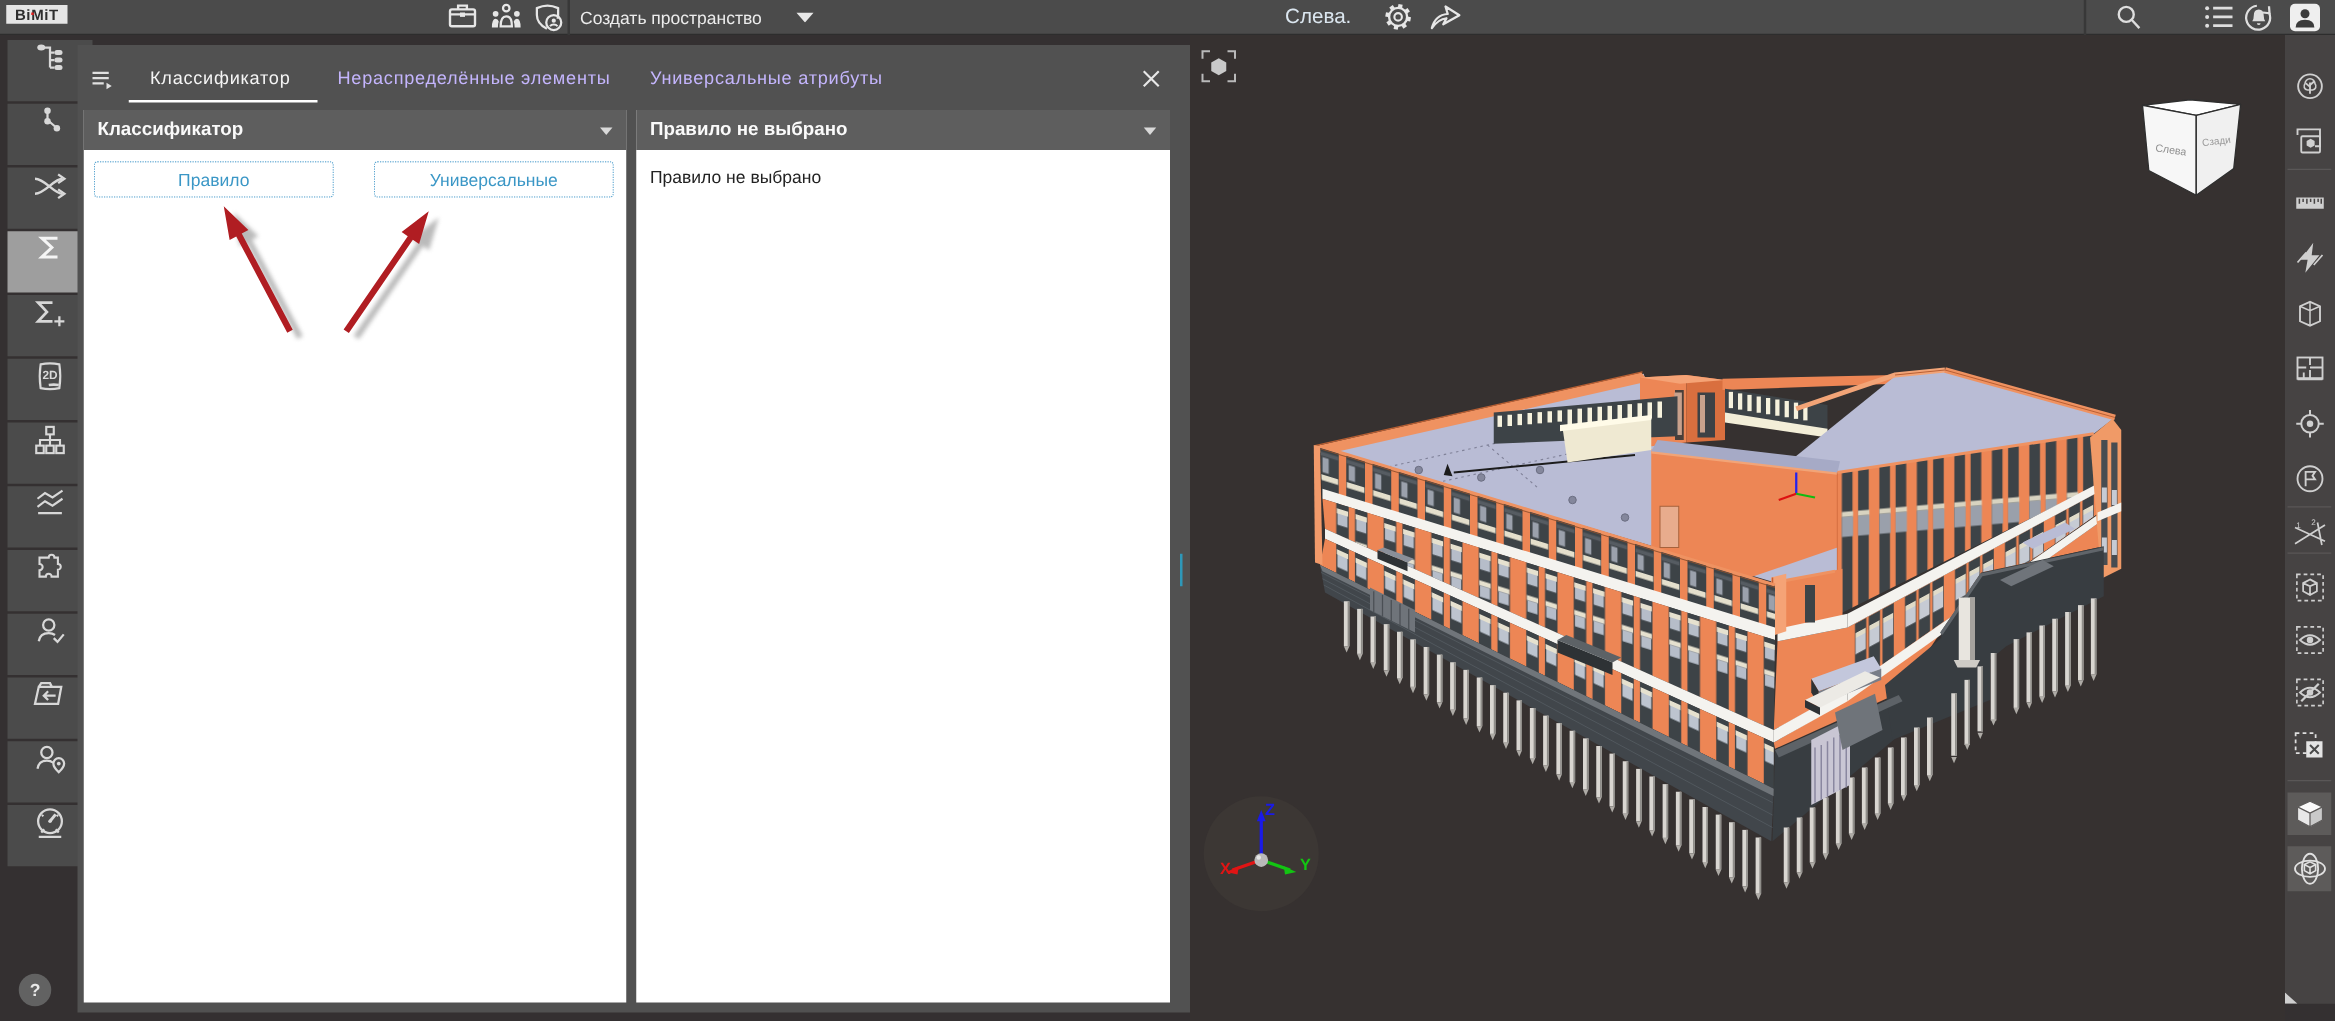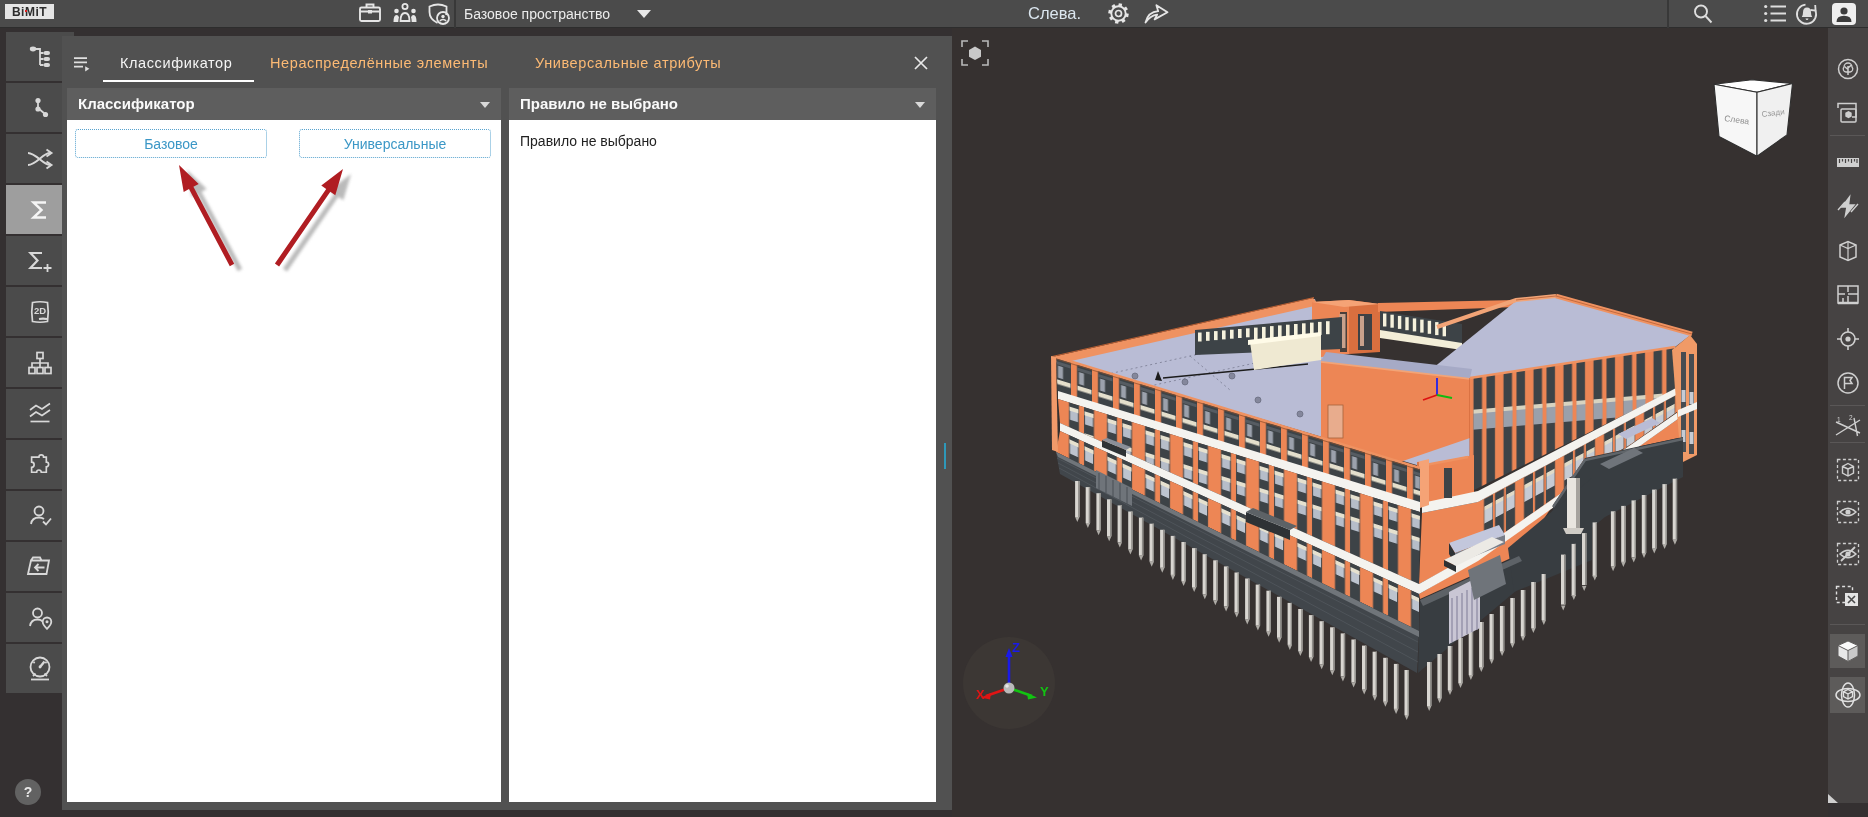--- a/index.html
+++ b/index.html
@@ -6,26 +6,26 @@
   html,body { width:1868px; height:817px; overflow:hidden; background:#343031; font-family:"Liberation Sans", sans-serif; }
   .abs { position:absolute; }
   
   #topbar { position:absolute; left:0; top:0; width:1868px; height:28px; background:#4b4b4b; border-bottom:1px solid #2d2d2d; }
   #logo { position:absolute; left:5px; top:4px; width:49px; height:15px; background:#e5e5e5; display:flex; align-items:center; justify-content:center; }
   #logo span { font-weight:bold; font-size:12px; color:#2e2e2e; letter-spacing:0.5px; }
   .tb-div { position:absolute; top:0; width:2px; height:28px; background:#383838; }
   #bs-text { position:absolute; left:464px; top:6px; font-size:14px; color:#ececec; }
   #school { position:absolute; left:1028px; top:4px; font-size:16.5px; color:#dbe6ef; }
   
-  .ltile { position:absolute; left:6px; width:68px; height:49px; background:#4b4b4b; display:flex; align-items:center; justify-content:center; }
+  .ltile { position:absolute; left:6px; width:68px; height:49px; background:#4b4b4b; display:flex; align-items:flex-start; justify-content:center; }
   .ltile.sel { background:#9e9e9e; }
   #help { position:absolute; left:15px; top:779px; width:26px; height:26px; border-radius:50%; background:#626262; color:#e8e8e8; font-weight:bold; font-size:14px; display:flex; align-items:center; justify-content:center; }
   
   #panel { position:absolute; left:62px; top:36px; width:890px; height:774px; background:#515151; }
-  .tab { position:absolute; top:19px; font-size:14.5px; letter-spacing:0.6px; color:#fdba74; }
+  .tab { position:absolute; top:19px; font-size:14.5px; letter-spacing:0.6px; color:#c4b5fd; }
   .tab.active { color:#f5f5f5; }
   #tab-underline { position:absolute; left:41px; top:44px; width:151px; height:2px; background:#fff; }
   .wpanel { position:absolute; top:52px; height:714px; background:#fff; }
   .wp-head { position:absolute; left:0; top:0; right:0; height:32px; background:#5e5e5e; color:#fafafa; font-weight:bold; font-size:15px; line-height:32px; padding-left:11px; }
   .caret { position:absolute; top:14px; width:0; height:0; border-left:5.5px solid transparent; border-right:5.5px solid transparent; border-top:6px solid #d9d9d9; }
   .dbtn { position:absolute; top:41px; height:29px; border:1.5px dotted #57a3cf; border-radius:3px; color:#3b97c6; font-size:14px; display:flex; align-items:center; justify-content:center; }
   #rtext { position:absolute; left:11px; top:45px; font-size:14px; color:#222; }
   #handle { position:absolute; left:944px; top:443px; width:2px; height:26px; background:#2e98b9; }
   
   #rsidebar { position:absolute; left:1828px; top:28px; width:40px; height:775px; background:#464343; }
@@ -60,21 +60,21 @@
       <path d="M24.5 20 Q24.5 13 21.5 13 Q19.7 13 19 15.2 Q19.7 17 19.7 20 Z"></path>
     </g>
   </svg>
   <svg class="abs" style="left:427px; top:2px;" width="25" height="24" viewBox="0 0 25 24" fill="none" stroke="#e6e6e6" stroke-width="1.8">
     <path d="M10.5 21 Q2.5 17 2.5 10 V4.5 Q7 2.5 11 2.5 Q15 2.5 19.5 4.5 V10 Q19.5 11.5 19 13"></path>
     <circle cx="16" cy="16" r="6"></circle>
     <circle cx="16" cy="14.5" r="1.7" fill="#e6e6e6" stroke="none"></circle>
     <path d="M13 19 Q14 17.5 16 17.5 Q18 17.5 19 19" stroke-width="1.6"></path>
   </svg>
   <div class="tb-div" style="left:454px;"></div>
-  <div id="bs-text">Базовое пространство</div>
+  <div id="bs-text">Создать пространство</div>
   <svg class="abs" style="left:637px; top:10px;" width="14" height="8" viewBox="0 0 14 8">
       <path d="M0 0 H14 L7 8 Z" fill="#e8e8e8"></path>
     </svg>
   <div id="school">Слева.</div>
   <svg class="abs" style="left:1107px; top:2px;" width="23" height="23" viewBox="0 0 23 23" fill="none" stroke="#e6e6e6">
       <circle cx="11.5" cy="11.5" r="7.2" stroke-width="1.9"></circle>
       <circle cx="11.5" cy="11.5" r="3" stroke-width="1.7"></circle>
       <g stroke-width="3.4" stroke-linecap="butt">
         <line x1="18.37" y1="12.87" x2="21.50" y2="13.49"></line>
         <line x1="15.39" y1="17.32" x2="17.17" y2="19.98"></line>
@@ -219,28 +219,28 @@
 
 <div id="panel">
   <svg class="abs" style="left:11px; top:20px;" width="18" height="16" viewBox="0 0 18 16">
     <g stroke="#e0e0e0" stroke-width="1.8" fill="none">
       <path d="M1 2.2 H14 M1 6.4 H14 M1 10.6 H10"></path>
     </g>
     <path d="M12.2 10.2 l4.2 2.6 -4.2 2.6 z" fill="#e0e0e0"></path>
   </svg>
   <div class="tab active" style="left:58px;">Классификатор</div>
   <div class="tab" style="left:208px;">Нераспределённые элементы</div>
-  <div class="tab" style="left:473px;">Универсальные атрибуты</div>
+  <div class="tab" style="left:458px;">Универсальные атрибуты</div>
   <div id="tab-underline"></div>
   <svg class="abs" style="left:851px; top:19px;" width="16" height="16" viewBox="0 0 16 16">
     <path d="M2 2 L14 14 M14 2 L2 14" stroke="#e8e8e8" stroke-width="1.7"></path>
   </svg>
   <div class="wpanel" style="left:5px; width:434px;">
     <div class="wp-head">Классификатор<div class="caret" style="right:11px;"></div></div>
-    <div class="dbtn" style="left:8px; width:192px;">Базовое</div>
+    <div class="dbtn" style="left:8px; width:192px;">Правило</div>
     <div class="dbtn" style="left:232px; width:192px;">Универсальные</div>
     <svg class="abs" style="left:90px; top:60px;" width="230" height="145" viewBox="0 0 230 145">
       <defs>
           <filter id="ab" x="-30%" y="-30%" width="160%" height="160%">
             <feGaussianBlur stdDeviation="1.6"></feGaussianBlur>
           </filter>
         </defs>
       <g fill="#8d8d8d" opacity="0.6" filter="url(#ab)" transform="translate(8,5)">
         <path d="M22.0 17.0 L26.7 44.0 L32.0 41.1 L72.8 118.2 L77.2 115.8 L36.4 38.8 L41.7 36.0 Z"></path>
         <path d="M186.0 21.0 L164.3 37.6 L169.2 41.0 L117.9 115.6 L122.1 118.4 L173.3 43.8 L178.3 47.2 Z"></path>

